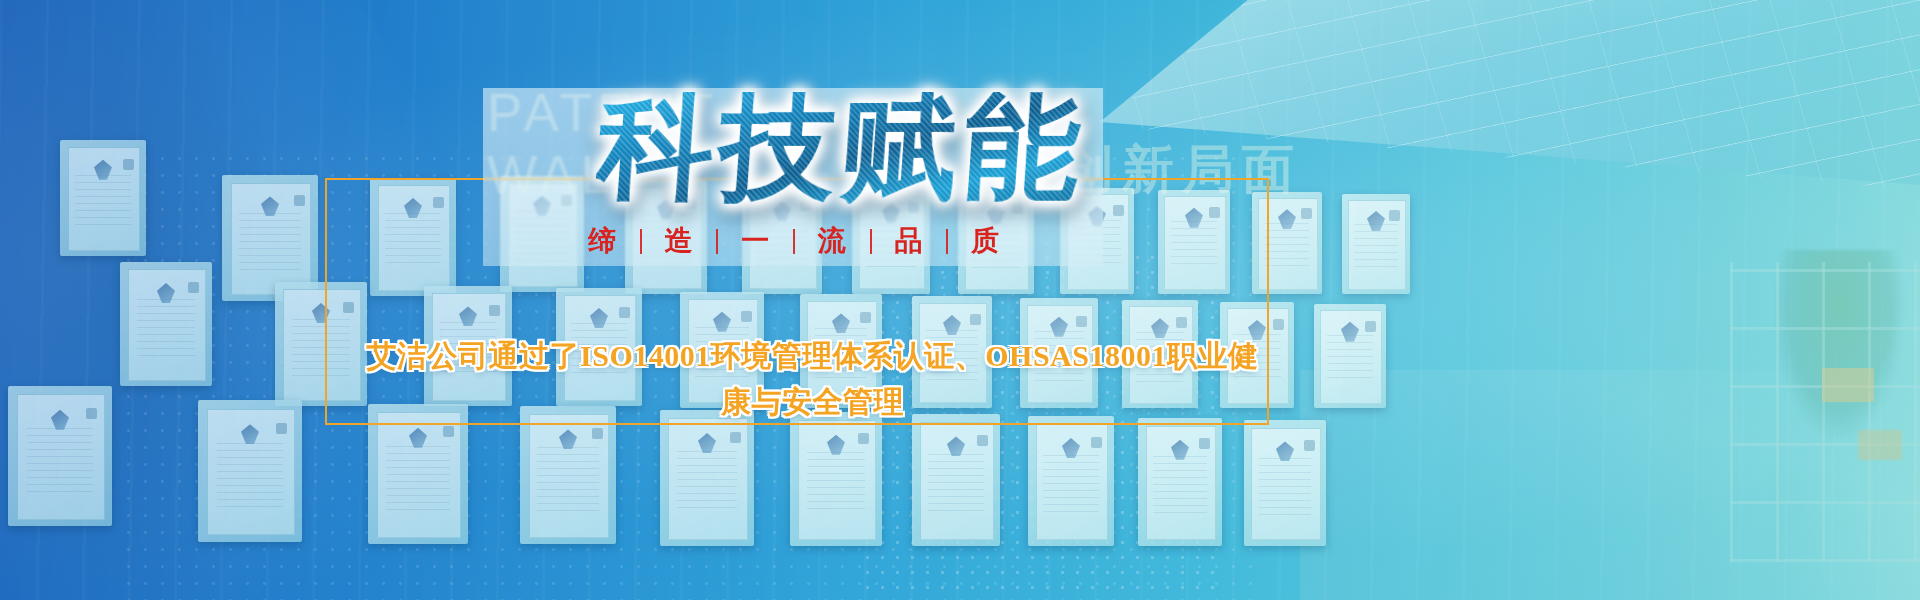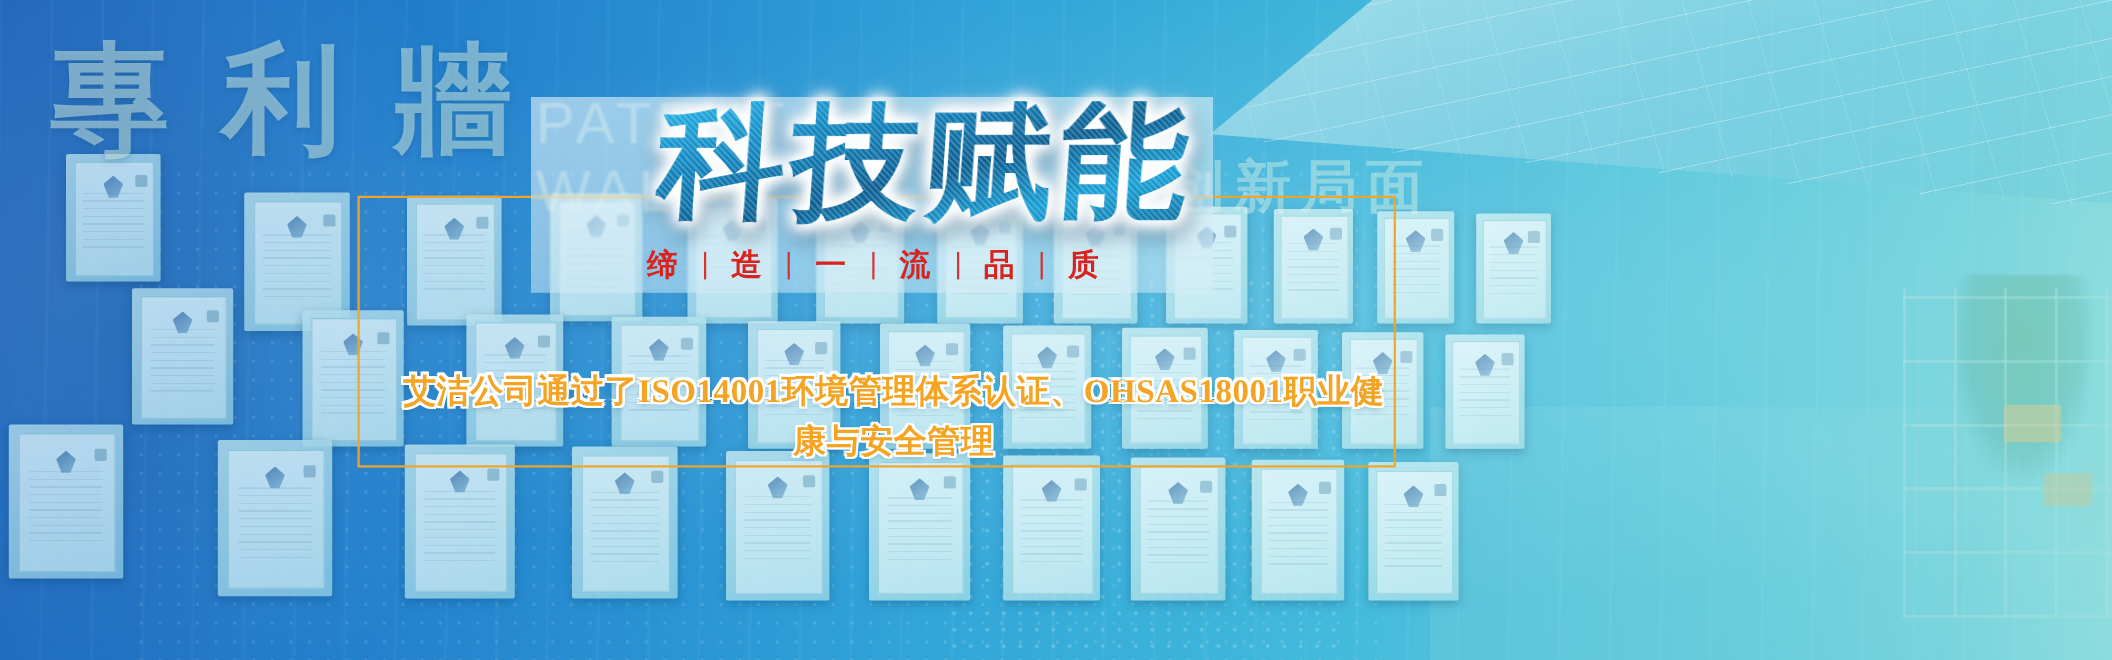--- a/index.html
+++ b/index.html
@@ -423,21 +423,20 @@
 
     <div class="plant"></div>
     <div class="shelf"></div>
     <div class="shelf-box"></div>
     <div class="shelf-box2"></div>
 
     <div class="grade"></div>
     <div class="grade2"></div>
   </div>
 
-  <div class="wall-title">專利牆</div>
 
   <div class="wall-en">PATENT
 WALL</div>
 
   <div class="wall-sub">开创新局面</div>
 
   <div class="frame"></div>
 
   <div class="panel"></div>
 

